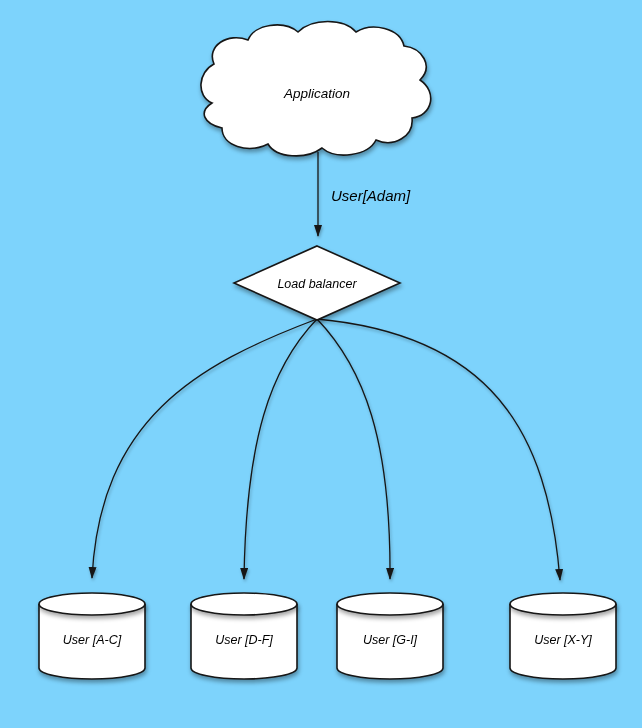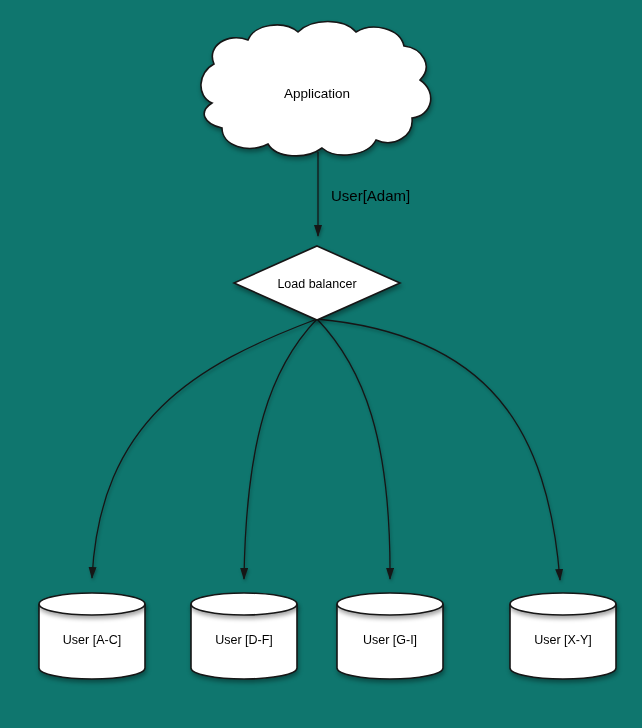--- a/index.html
+++ b/index.html
@@ -8,21 +8,22 @@
     background: #ffffff;
     width: 642px;
     height: 728px;
     overflow: hidden;
     font-family: "Liberation Sans", sans-serif;
   }
   .canvas {
     position: relative;
     width: 642px;
     height: 728px;
-    background: #0f766e;
+    background: #7dd3fc;
+    font-style: italic;
   }
   svg { display: block; }
   .shape {
     fill: #ffffff;
     stroke: #161616;
     stroke-width: 1.6;
     filter: drop-shadow(1px 3px 2px rgba(0,0,0,0.35));
   }
   .edge {
     fill: none;

